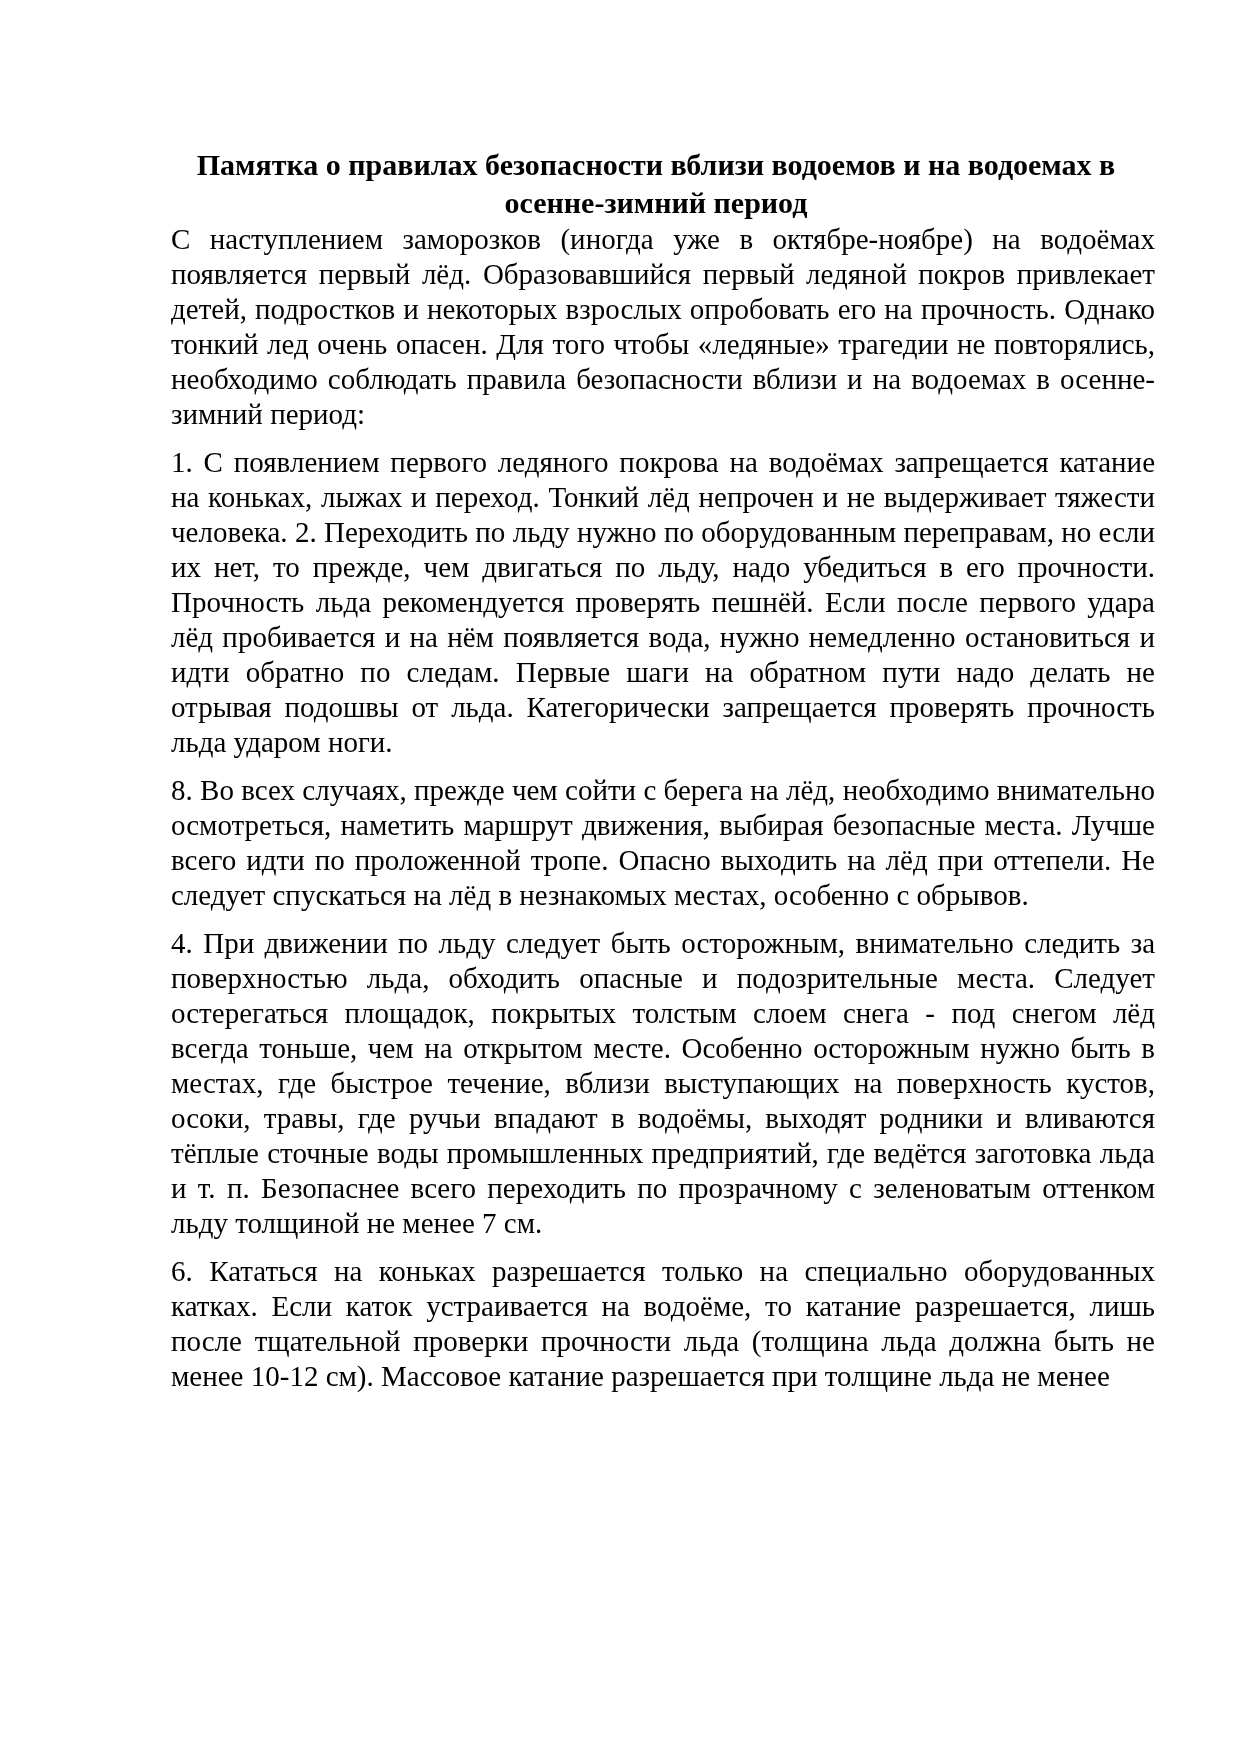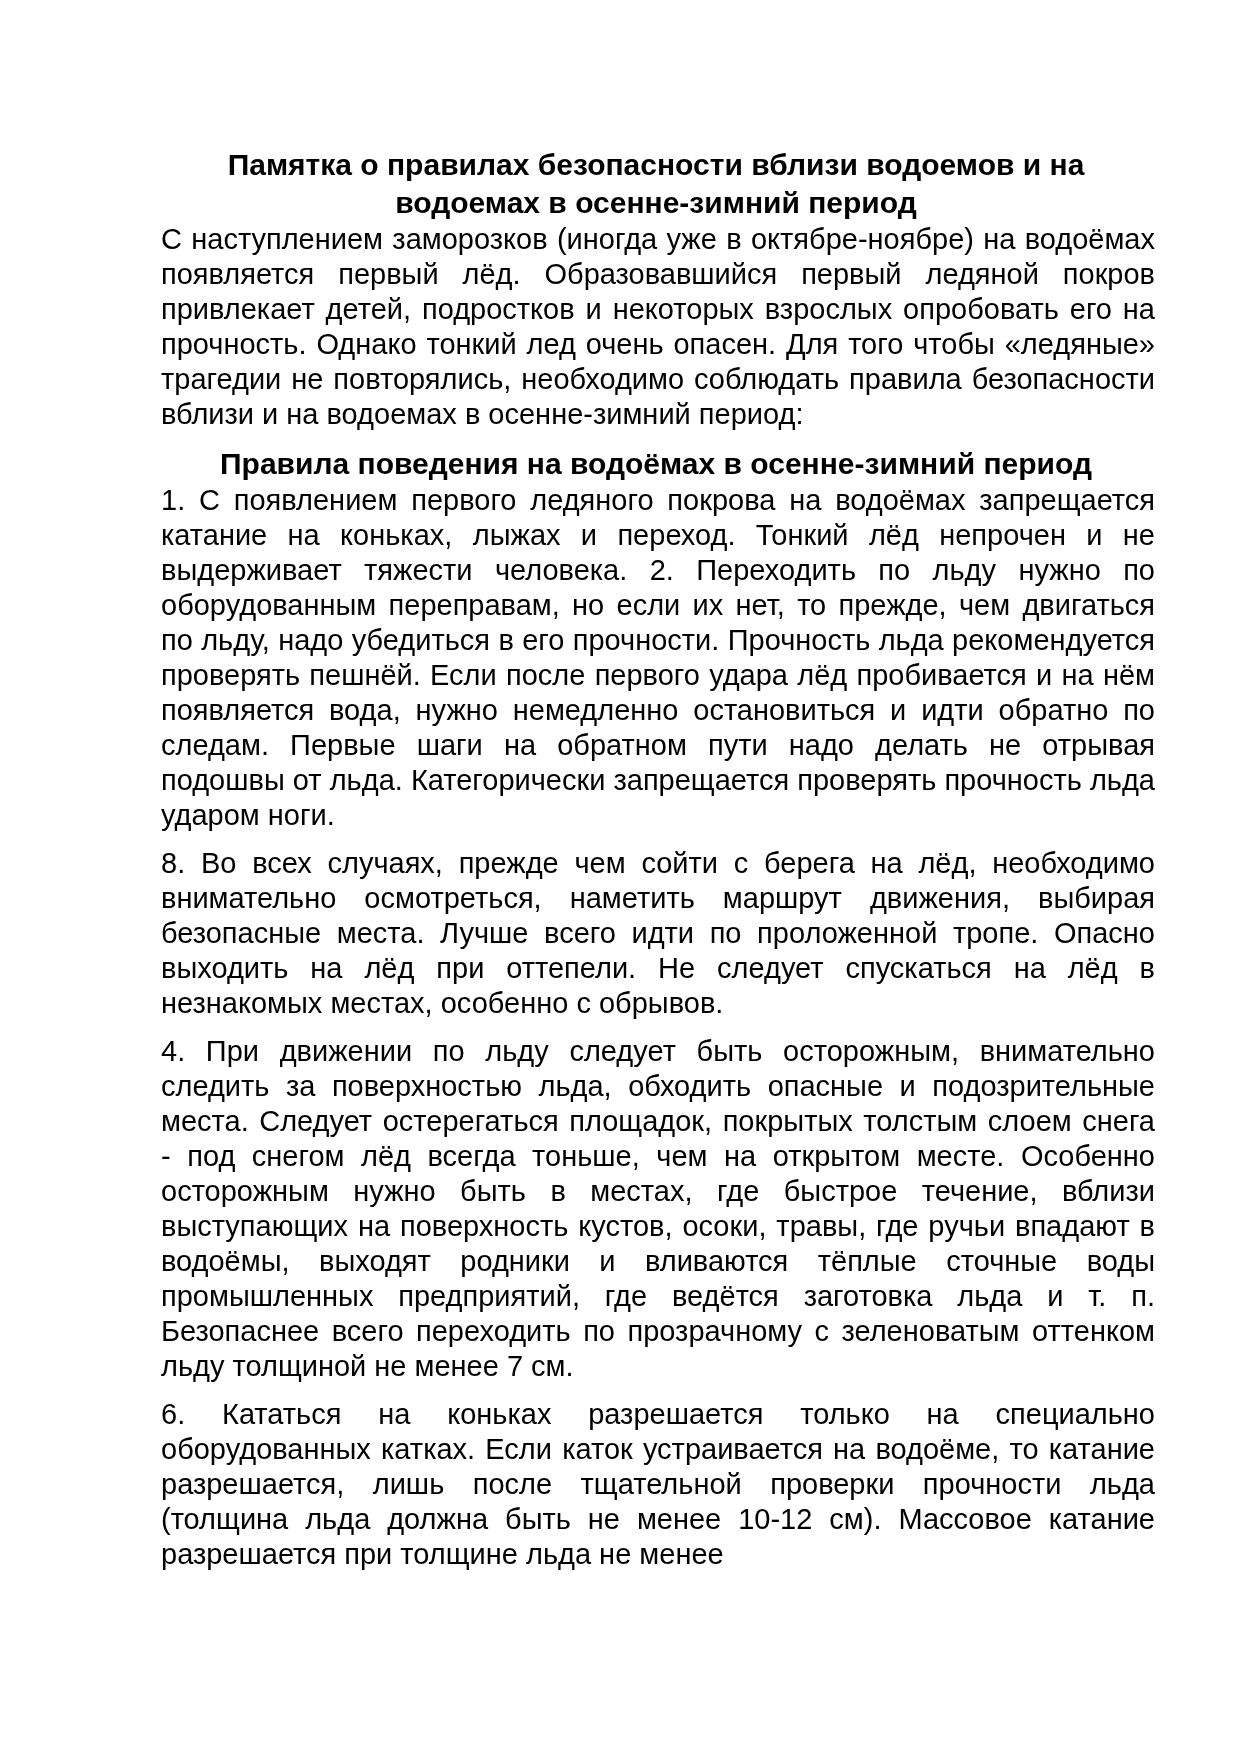--- a/index.html
+++ b/index.html
@@ -10,55 +10,54 @@
   }
   .page {
     position: relative;
     width: 1241px;
     height: 1755px;
     box-sizing: border-box;
     background: #ffffff;
     color: #000000;
     padding: 146px 86px 0 157px;
     overflow: hidden;
-    font-family: Liberation Sans, sans-serif;
+    font-family: Liberation Serif, serif;
   }
   .doc-title {
     font-size: 30px;
     line-height: 38px;
     font-weight: bold;
     text-align: center;
     margin: 0;
   }
   .doc-heading {
     font-size: 30px;
     line-height: 38px;
     font-weight: bold;
     text-align: center;
     margin: 0;
   }
   .body-para {
     font-size: 29px;
     line-height: 35px;
     text-align: justify;
-    margin: 0 0 13px 4px;
+    margin: 0 0 13px 14px;
   }
   .body-para:last-child {
     margin-bottom: 0;
   }
 </style>
 </head>
 <body>
 
 <div class="page">
   <h1 class="doc-title">Памятка о правилах безопасности вблизи водоемов и на водоемах в осенне-зимний период</h1>
 
   <p class="body-para">С наступлением заморозков (иногда уже в октябре-ноябре) на водоёмах появляется первый лёд. Образовавшийся первый ледяной покров привлекает детей, подростков и некоторых взрослых опробовать его на прочность. Однако тонкий лед очень опасен. Для того чтобы «ледяные» трагедии не повторялись, необходимо соблюдать правила безопасности вблизи и на водоемах в осенне-зимний период:</p>
 
-  <h2 class="doc-heading">Правила поведения на водоёмах в осенне-зимний период</h2>
 
   <p class="body-para">1. С появлением первого ледяного покрова на водоёмах запрещается катание на коньках, лыжах и переход. Тонкий лёд непрочен и не выдерживает тяжести человека. 2. Переходить по льду нужно по оборудованным переправам, но если их нет, то прежде, чем двигаться по льду, надо убедиться в его прочности. Прочность льда рекомендуется проверять пешнёй. Если после первого удара лёд пробивается и на нём появляется вода, нужно немедленно остановиться и идти обратно по следам. Первые шаги на обратном пути надо делать не отрывая подошвы от льда. Категорически запрещается проверять прочность льда ударом ноги.</p>
 
   <p class="body-para">8. Во всех случаях, прежде чем сойти с берега на лёд, необходимо внимательно осмотреться, наметить маршрут движения, выбирая безопасные места. Лучше всего идти по проложенной тропе. Опасно выходить на лёд при оттепели. Не следует спускаться на лёд в незнакомых местах, особенно с обрывов.</p>
 
   <p class="body-para">4. При движении по льду следует быть осторожным, внимательно следить за поверхностью льда, обходить опасные и подозрительные места. Следует остерегаться площадок, покрытых толстым слоем снега - под снегом лёд всегда тоньше, чем на открытом месте. Особенно осторожным нужно быть в местах, где быстрое течение, вблизи выступающих на поверхность кустов, осоки, травы, где ручьи впадают в водоёмы, выходят родники и вливаются тёплые сточные воды промышленных предприятий, где ведётся заготовка льда и т. п. Безопаснее всего переходить по прозрачному с зеленоватым оттенком льду толщиной не менее 7 см.</p>
 
 
   <p class="body-para">6. Кататься на коньках разрешается только на специально оборудованных катках. Если каток устраивается на водоёме, то катание разрешается, лишь после тщательной проверки прочности льда (толщина льда должна быть не менее 10-12 см). Массовое катание разрешается при толщине льда не менее</p>
 </div>

